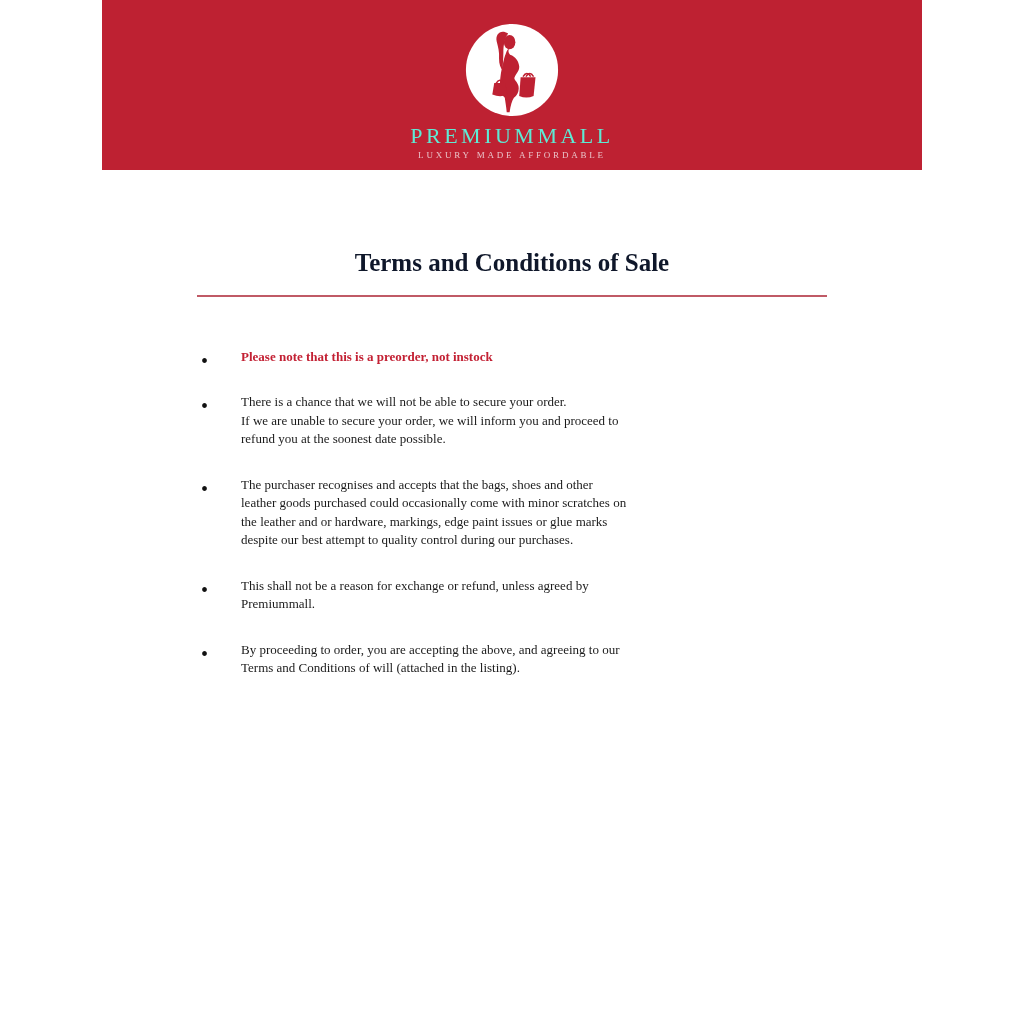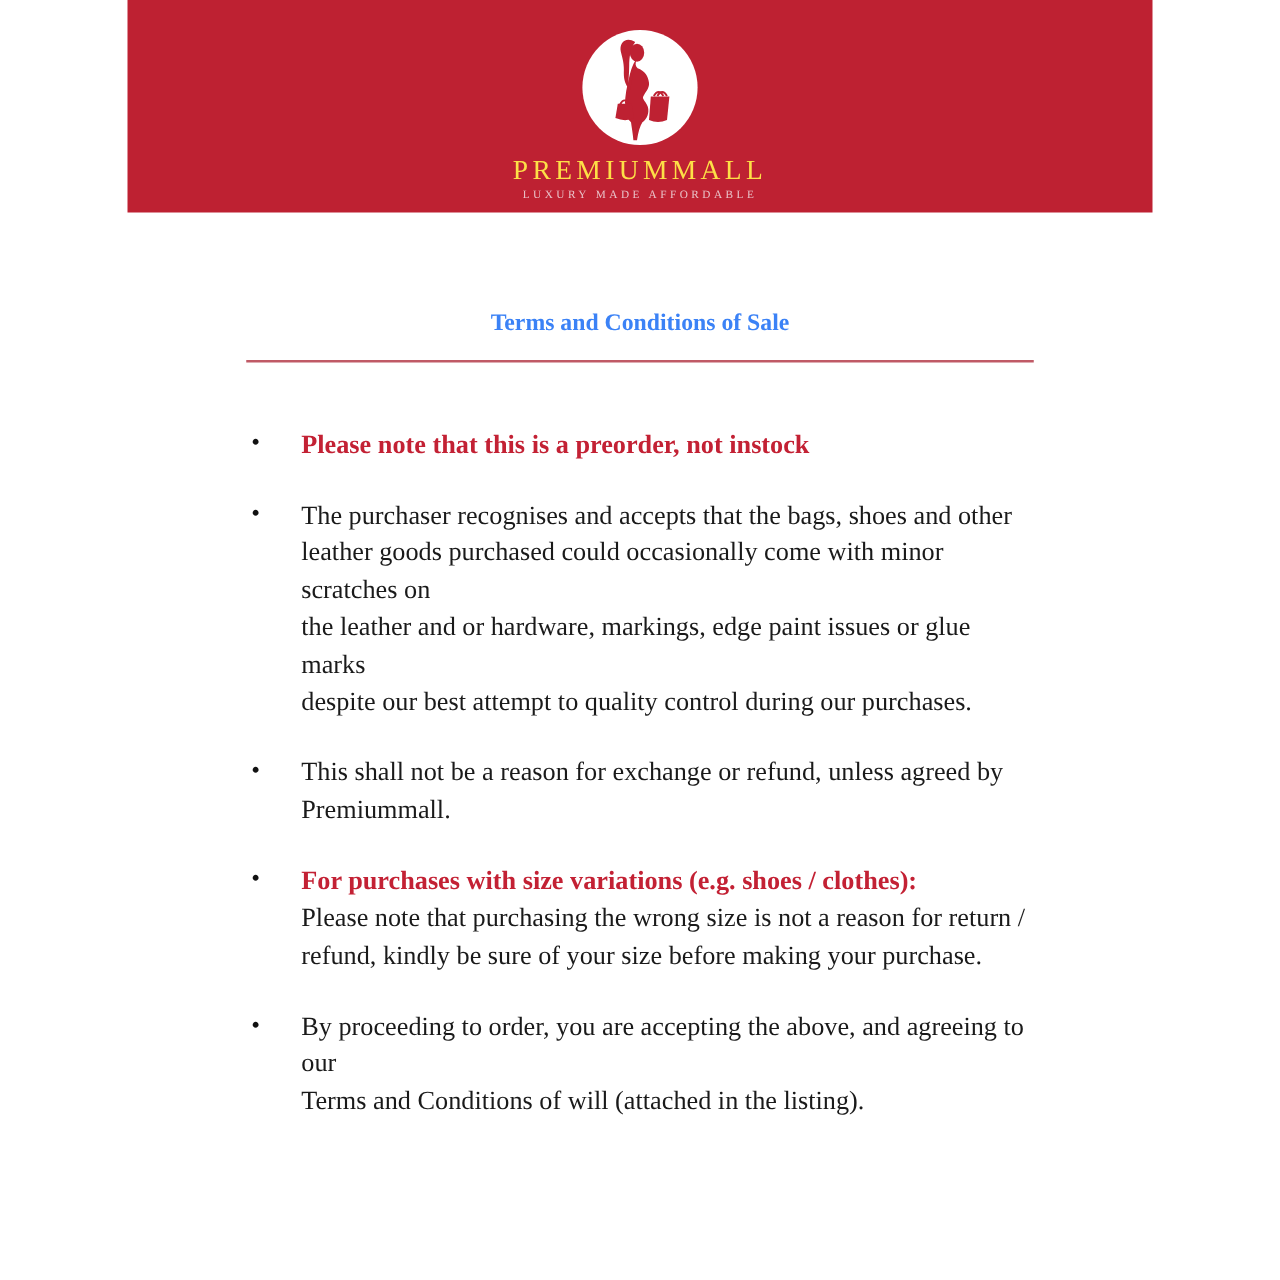--- a/index.html
+++ b/index.html
@@ -29,21 +29,21 @@
     box-sizing: border-box;
     padding-top: 22px;
   }
   .logo-circle {
     width: 96px;
     height: 96px;
     flex: 0 0 auto;
   }
   .brand-name {
     margin-top: 7px;
-    color: #fde047;
+    color: #5eead4;
     font-size: 22px;
     line-height: 1;
     letter-spacing: 3.5px;
     white-space: nowrap;
   }
   .brand-tagline {
     margin-top: 4px;
     color: #e9c2c8;
     font-size: 9px;
     line-height: 1;
@@ -53,41 +53,41 @@
   }
 
   
   .content {
     width: 630px;
     margin: 0 auto;
   }
   .doc-title {
     margin: 78px 0 0 0;
     text-align: center;
-    font-size: 19px;
+    font-size: 25px;
     line-height: 1.2;
     font-weight: bold;
-    color: #3b82f6;
+    color: #0f172a;
   }
   .title-rule {
     border: none;
     border-top: 2px solid #c05a66;
     height: 0;
     margin: 17px 0 0 0;
   }
   ul.terms {
     list-style: none;
     margin: 51px 0 0 0;
     padding: 0;
   }
   ul.terms li {
     position: relative;
     padding-left: 44px;
     margin-bottom: 27px;
-    font-size: 21px;
+    font-size: 13px;
     line-height: 1.42;
     color: #1a1a1a;
   }
   ul.terms li::before {
     content: "\2022";
     position: absolute;
     left: 4px;
     top: -1px;
     color: #111111;
     font-size: 20px;
@@ -148,34 +148,35 @@
     <h1 class="doc-title">Terms and Conditions of Sale</h1>
     <hr class="title-rule">
 
     <ul class="terms">
       <li>
         <span class="red-lead">Please note that this is a preorder, not instock</span>
 
       </li>
       <li>
 
+        <span class="body-text">There is a chance that we will not be able to secure your order.
+If we are unable to secure your order, we will inform you and proceed to
+refund you at the soonest date possible.</span>
+      </li>
+      <li>
+
         <span class="body-text">The purchaser recognises and accepts that the bags, shoes and other
 leather goods purchased could occasionally come with minor scratches on
 the leather and or hardware, markings, edge paint issues or glue marks
 despite our best attempt to quality control during our purchases.</span>
       </li>
       <li>
 
         <span class="body-text">This shall not be a reason for exchange or refund, unless agreed by
 Premiummall.</span>
-      </li>
-      <li>
-        <span class="red-lead">For purchases with size variations (e.g. shoes / clothes):</span>
-        <span class="body-text">Please note that purchasing the wrong size is not a reason for return /
-refund, kindly be sure of your size before making your purchase.</span>
       </li>
       <li>
 
         <span class="body-text">By proceeding to order, you are accepting the above, and agreeing to our
 Terms and Conditions of will (attached in the listing).</span>
       </li>
     </ul>
   </main>
 
 </div>

